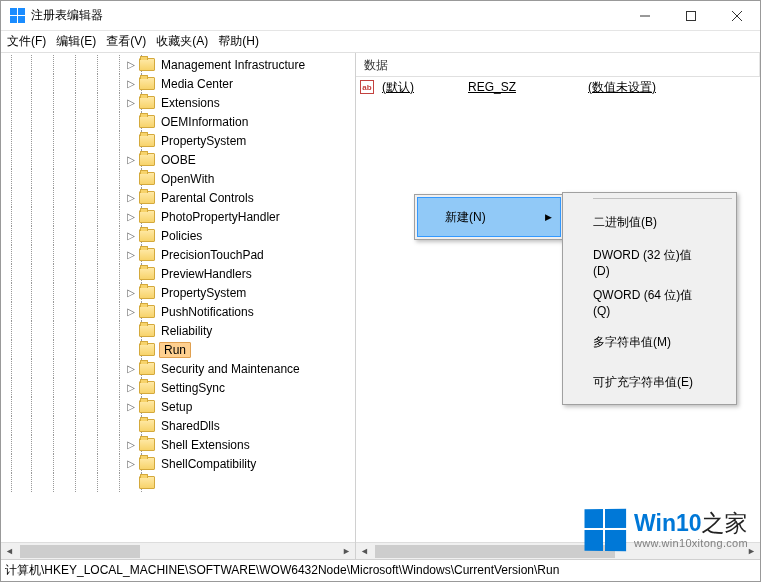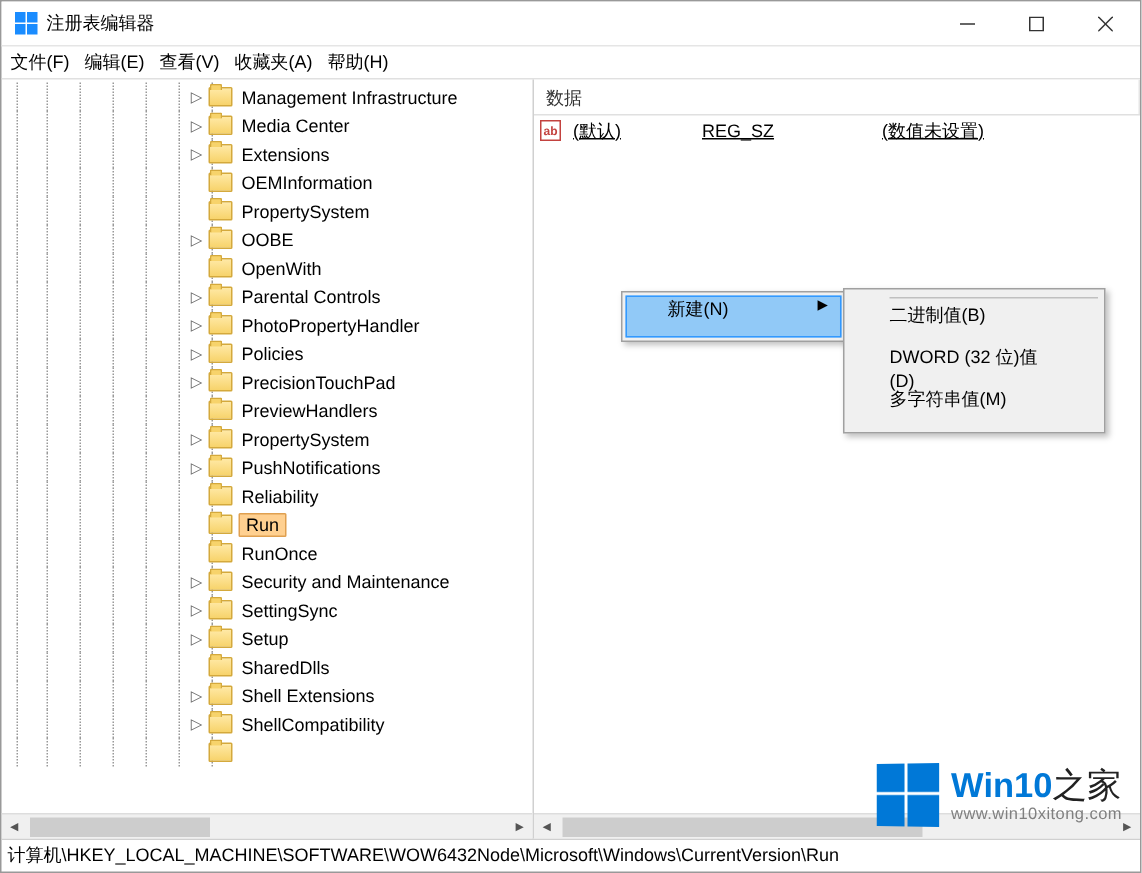--- a/index.html
+++ b/index.html
@@ -189,23 +189,23 @@
     }
     .context-menu {
       position: absolute;
       background: #f0f0f0;
       border: 1px solid #a0a0a0;
       box-shadow: 2px 2px 4px rgba(0,0,0,0.25);
       padding: 2px;
       z-index: 10;
     }
     .ctx-item {
-      height: 28px;
-      display: flex;
-      align-items: flex-start;
+      height: 40px;
+      display: flex;
+      align-items: center;
       padding: 0 28px 0 28px;
       position: relative;
       min-width: 140px;
     }
     .ctx-item.hover {
       background: #91c9f7;
       border: 1px solid #3399ff;
       padding: 0 27px 0 27px;
     }
     .ctx-item .arrow-r {
@@ -505,34 +505,20 @@
               <div class="vline" style="left: 30px;"></div>
               <div class="vline" style="left: 52px;"></div>
               <div class="vline" style="left: 74px;"></div>
               <div class="vline" style="left: 96px;"></div>
               <div class="vline" style="left: 118px;"></div>
               <div class="vline" style="left: 140px;"></div>
             </div>
             <span class="expander"></span>
             <span class="folder-icon"></span>
             <span class="label">Run</span>
-          </div>
-          <div class="tree-item">
-            <div class="lines">
-              <div class="vline" style="left: 10px;"></div>
-              <div class="vline" style="left: 30px;"></div>
-              <div class="vline" style="left: 52px;"></div>
-              <div class="vline" style="left: 74px;"></div>
-              <div class="vline" style="left: 96px;"></div>
-              <div class="vline" style="left: 118px;"></div>
-              <div class="vline" style="left: 140px;"></div>
-            </div>
-            <span class="expander"></span>
-            <span class="folder-icon"></span>
-            <span class="label">RunOnce</span>
           </div>
           <div class="tree-item">
             <div class="lines">
               <div class="vline" style="left: 10px;"></div>
               <div class="vline" style="left: 30px;"></div>
               <div class="vline" style="left: 52px;"></div>
               <div class="vline" style="left: 74px;"></div>
               <div class="vline" style="left: 96px;"></div>
               <div class="vline" style="left: 118px;"></div>
               <div class="vline" style="left: 140px;"></div>
@@ -665,21 +651,27 @@
 
   <div class="context-menu" id="submenu" style="left:561px; top:139px; width:175px;">
       <div class="ctx-sep"></div>
       <div class="ctx-item">
         <span>二进制值(B)</span>
       </div>
       <div class="ctx-item">
         <span>DWORD (32 位)值(D)</span>
       </div>
       <div class="ctx-item">
+        <span>QWORD (64 位)值(Q)</span>
+      </div>
+      <div class="ctx-item">
         <span>多字符串值(M)</span>
+      </div>
+      <div class="ctx-item">
+        <span>可扩充字符串值(E)</span>
       </div>
     </div>
 </div>
 
 <div class="statusbar">
   <span>计算机\HKEY_LOCAL_MACHINE\SOFTWARE\WOW6432Node\Microsoft\Windows\CurrentVersion\Run</span>
 </div>
 
 <div class="watermark">
   <div class="winlogo">

